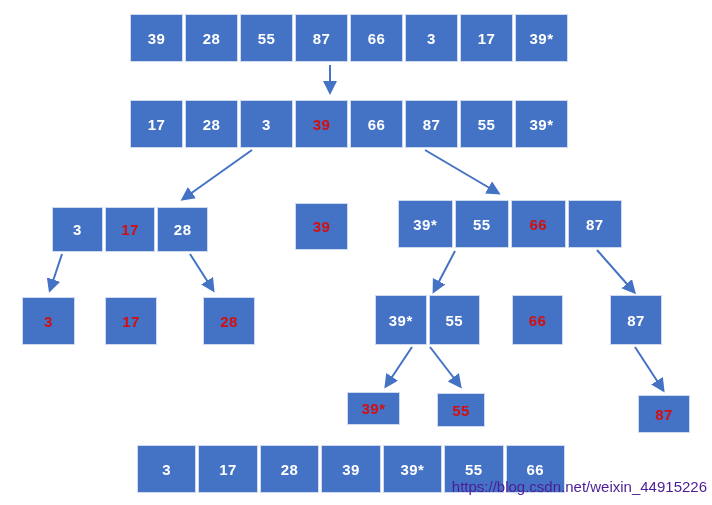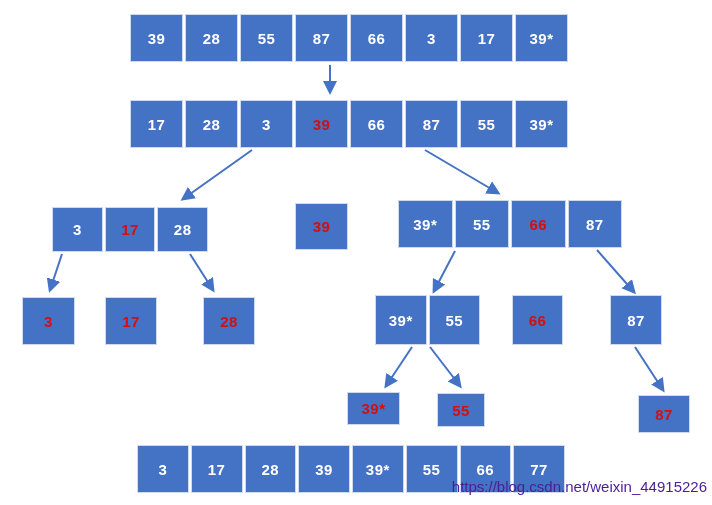--- a/index.html
+++ b/index.html
@@ -128,16 +128,15 @@
 </div>
 
 <div id="bottomrow" class="group">
   <div class="cell" data-tone="white">3</div>
   <div class="cell" data-tone="white">17</div>
   <div class="cell" data-tone="white">28</div>
   <div class="cell" data-tone="white">39</div>
   <div class="cell" data-tone="white">39*</div>
   <div class="cell" data-tone="white">55</div>
   <div class="cell" data-tone="white">66</div>
-  <div class="cell" data-tone="white">77</div>
 </div>
 
 <div id="watermark">https://blog.csdn.net/weixin_44915226</div>
 
 </body></html>

